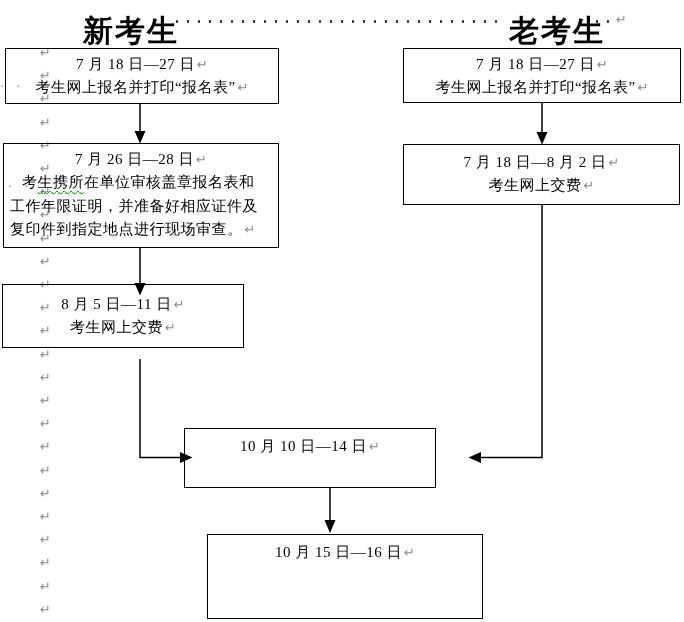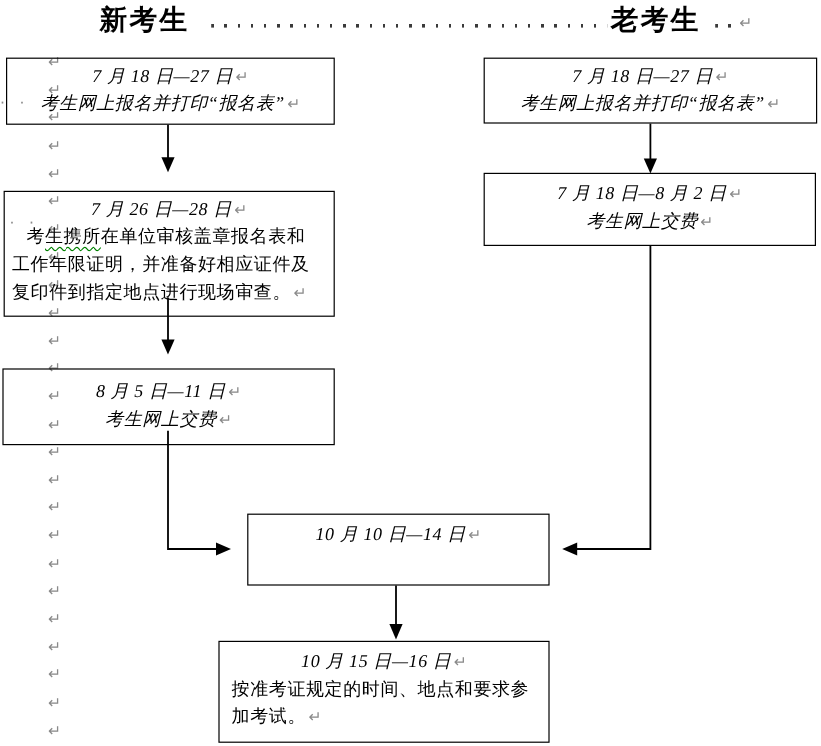--- a/index.html
+++ b/index.html
@@ -1,21 +1,21 @@
 <!DOCTYPE html>
 <html><head>
 <meta charset="utf-8">
 <style>
   html,body{margin:0;padding:0;background:#fff;}
   .page{
     position:relative;width:684px;height:622px;background:#ffffff;overflow:hidden;
     font-family:"Liberation Serif","DejaVu Serif",serif;color:#000;
   }
   .title{
-    position:absolute;top:1px;font-size:23px;font-weight:bold;letter-spacing:2px;
+    position:absolute;top:11px;font-size:30px;font-weight:bold;letter-spacing:2px;
     white-space:nowrap;
   }
   .leader{
     position:absolute;top:20px;height:3px;
     background:repeating-linear-gradient(90deg,#3a3a3a 0 2px,transparent 2px 11px);
   }
   .leader-main{left:176px;width:330px;}
   .leader-tail{left:596px;width:18px;}
   .pm{
     color:#8a8a8a;font-size:13px;font-family:"DejaVu Sans",sans-serif;
@@ -24,21 +24,21 @@
   .pm-abs{position:absolute;padding:0;line-height:13px;}
   .space-dots{
     position:absolute;color:#8a8a8a;font-size:13px;letter-spacing:4px;
     font-family:"DejaVu Sans",sans-serif;
   }
   .box{
     position:absolute;border:1.5px solid #000;background:transparent;
     box-sizing:border-box;font-size:15px;letter-spacing:0.5px;
   }
   .bline{line-height:23px;}
-  .center{text-align:center;font-style:italic;}
+  .center{text-align:center;}
   .body-left{text-align:left;padding:0 9px 0 6px;}
   .indent{text-indent:12px;}
   .body-left2{text-align:left;padding:0 5px 0 10px;}
   .sq{
     text-decoration:underline;
     text-decoration-style:wavy;
     text-decoration-color:#008000;
     text-decoration-thickness:1px;
     text-underline-offset:3px;
     font-family:Liberation Mono, monospace;
@@ -85,47 +85,46 @@
     </div>
 
   <span class="space-dots" style="left:0px;top:79px">· ·</span>
   <span class="space-dots" style="left:8px;top:179px">· ·</span>
 
   <div class="box" style="left:5px;top:48px;width:274px;height:56px;padding-top:4px">
     <div class="bline center"><span>7 月 18 日—27 日</span><span class="pm">↵</span></div>
     <div class="bline center"><span>考生网上报名并打印“报名表”</span><span class="pm">↵</span></div>
   </div>
 
-  <div class="box" style="left:3px;top:159px;width:276px;height:105px;padding-top:4px">
+  <div class="box" style="left:3px;top:143px;width:276px;height:105px;padding-top:4px">
     <div class="bline center"><span>7 月 26 日—28 日</span><span class="pm">↵</span></div>
     <div class="bline body-left indent"><span>考</span><span class="sq">生携所</span><span>在单位审核盖章报名表和工作年限证明，并准备好相应证件及复印件到指定地点进行现场审查。</span><span class="pm">↵</span></div>
   </div>
 
-  <div class="box" style="left:2px;top:307px;width:277px;height:64px;padding-top:8px">
+  <div class="box" style="left:2px;top:284px;width:242px;height:64px;padding-top:8px">
     <div class="bline center"><span>8 月 5 日—11 日</span><span class="pm">↵</span></div>
     <div class="bline center"><span>考生网上交费</span><span class="pm">↵</span></div>
   </div>
 
   <div class="box" style="left:403px;top:48px;width:278px;height:55px;padding-top:4px">
     <div class="bline center"><span>7 月 18 日—27 日</span><span class="pm">↵</span></div>
     <div class="bline center"><span>考生网上报名并打印“报名表”</span><span class="pm">↵</span></div>
   </div>
 
   <div class="box" style="left:403px;top:144px;width:277px;height:61px;padding-top:6px">
     <div class="bline center"><span>7 月 18 日—8 月 2 日</span><span class="pm">↵</span></div>
     <div class="bline center"><span>考生网上交费</span><span class="pm">↵</span></div>
   </div>
 
-  <div class="box" style="left:206px;top:428px;width:252px;height:60px;padding-top:6px">
+  <div class="box" style="left:184px;top:428px;width:252px;height:60px;padding-top:6px">
     <div class="bline center"><span>10 月 10 日—14 日</span><span class="pm">↵</span></div>
   </div>
 
-  <div class="box" style="left:182px;top:534px;width:276px;height:85px;padding-top:6px">
+  <div class="box" style="left:207px;top:534px;width:276px;height:85px;padding-top:6px">
     <div class="bline center"><span>10 月 15 日—16 日</span><span class="pm">↵</span></div>
-    <div class="bline body-left2"><span>按准考证规定的时间、地点和要求参加考试。</span><span class="pm">↵</span></div>
   </div>
 
   <svg class="overlay" width="684" height="622" viewBox="0 0 684 622">
     <g stroke="#000000" stroke-width="1.5" fill="none">
       <path d="M140 104 V132"></path>
       <path d="M140 248 V284"></path>
       <path d="M140 359 V457.5 H181"></path>
       <path d="M542 103 V133"></path>
       <path d="M542 205 V457.5 H480"></path>
       <path d="M330 488 V521"></path>

